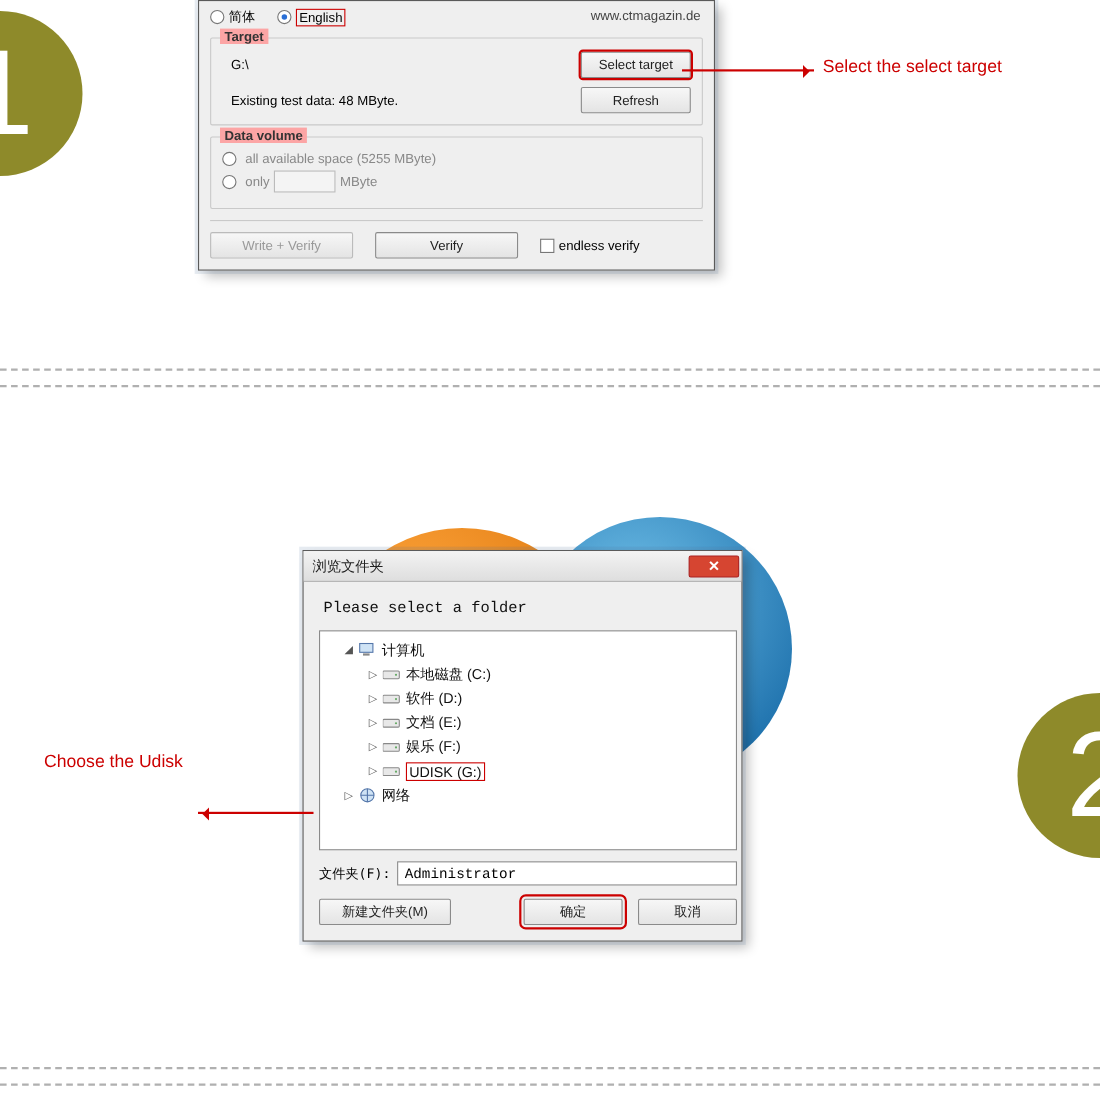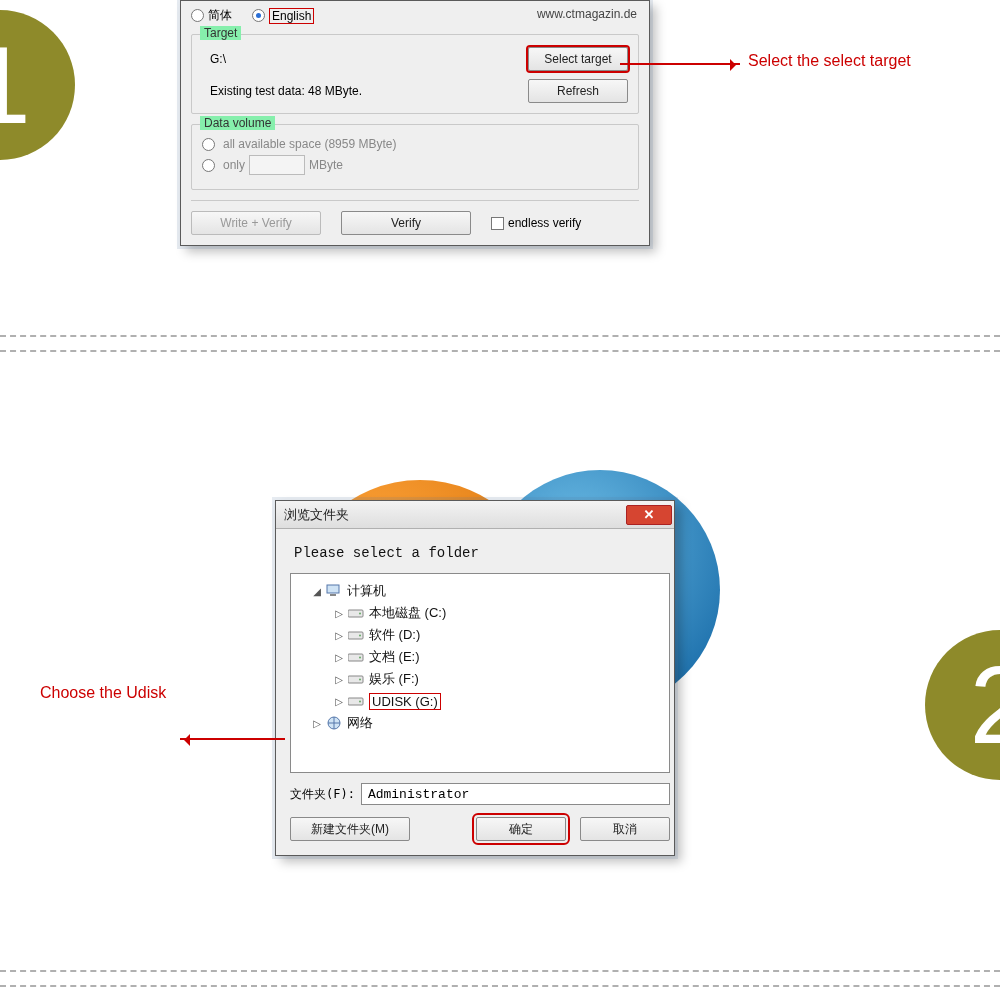--- a/index.html
+++ b/index.html
@@ -43,21 +43,21 @@
   .lang-row .lang { display:flex; align-items:center; }
   .eng-highlight { border:1px solid #cc0000; padding:0 2px; }
 
   .url { position:absolute; right:12px; top:6px; color:#444; }
 
   .group {
     border:1px solid #c9c9c9; border-radius:2px; margin-top:10px; padding:8px 10px 10px 10px;
     position:relative;
   }
   .group .legend {
-    position:absolute; top:-9px; left:8px; background:#86efac; padding:0 4px; color:#333;
+    position:absolute; top:-9px; left:8px; background:#fca5a5; padding:0 4px; color:#333;font-weight:bold;
   }
 
   .target-row, .test-row {
     display:flex; align-items:center; justify-content:space-between; margin-top:4px;
     font-size:12px;
   }
   .win-btn {
     min-width:100px; height:24px; background:linear-gradient(#f7f7f7,#e4e4e4);
     border:1px solid #8a8a8a; border-radius:2px; color:#222;
     display:flex; align-items:center; justify-content:center;
@@ -173,21 +173,21 @@
           <div class="win-btn">
             <span>Refresh</span>
           </div>
         </div>
       </div>
 
       <div class="group">
         <span class="legend">Data volume</span>
         <div class="radio-line">
           <span class="radio"></span>
-          <span>all available space (8959 MByte)</span>
+          <span>all available space (5255 MByte)</span>
         </div>
         <div class="radio-line">
           <span class="radio"></span>
           <span>only</span>
           <input class="num" type="text" disabled="" style="">
           <span>MByte</span>
         </div>
       </div>
 
       <div class="divider"></div>

